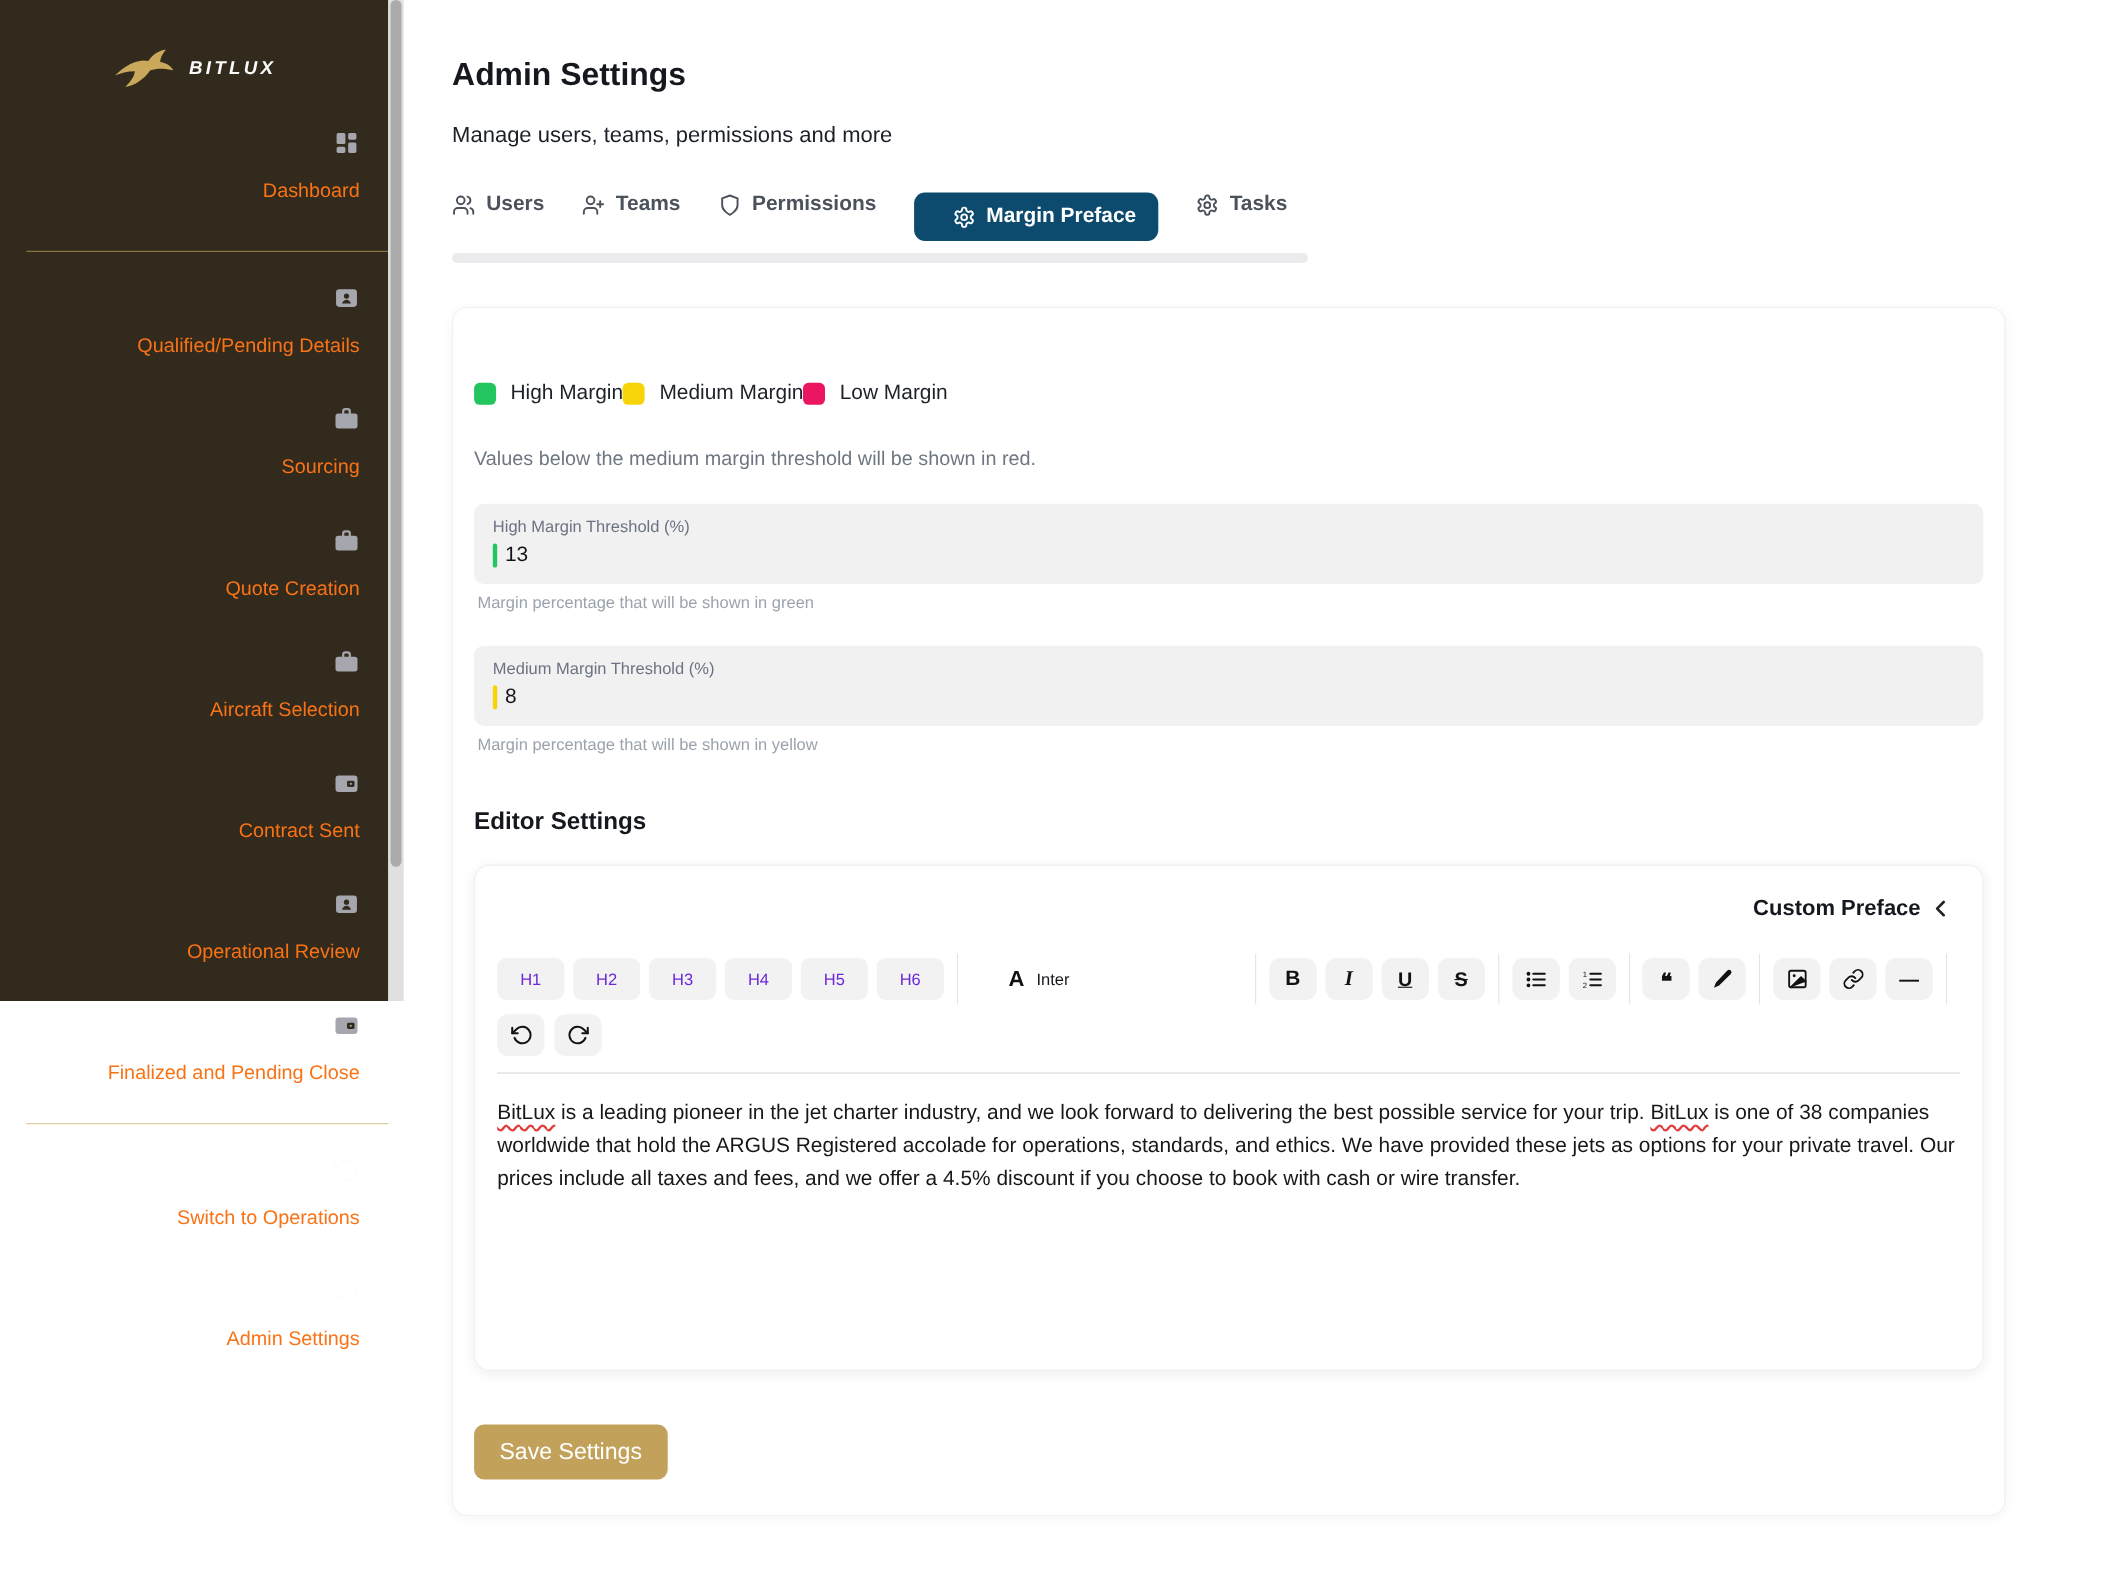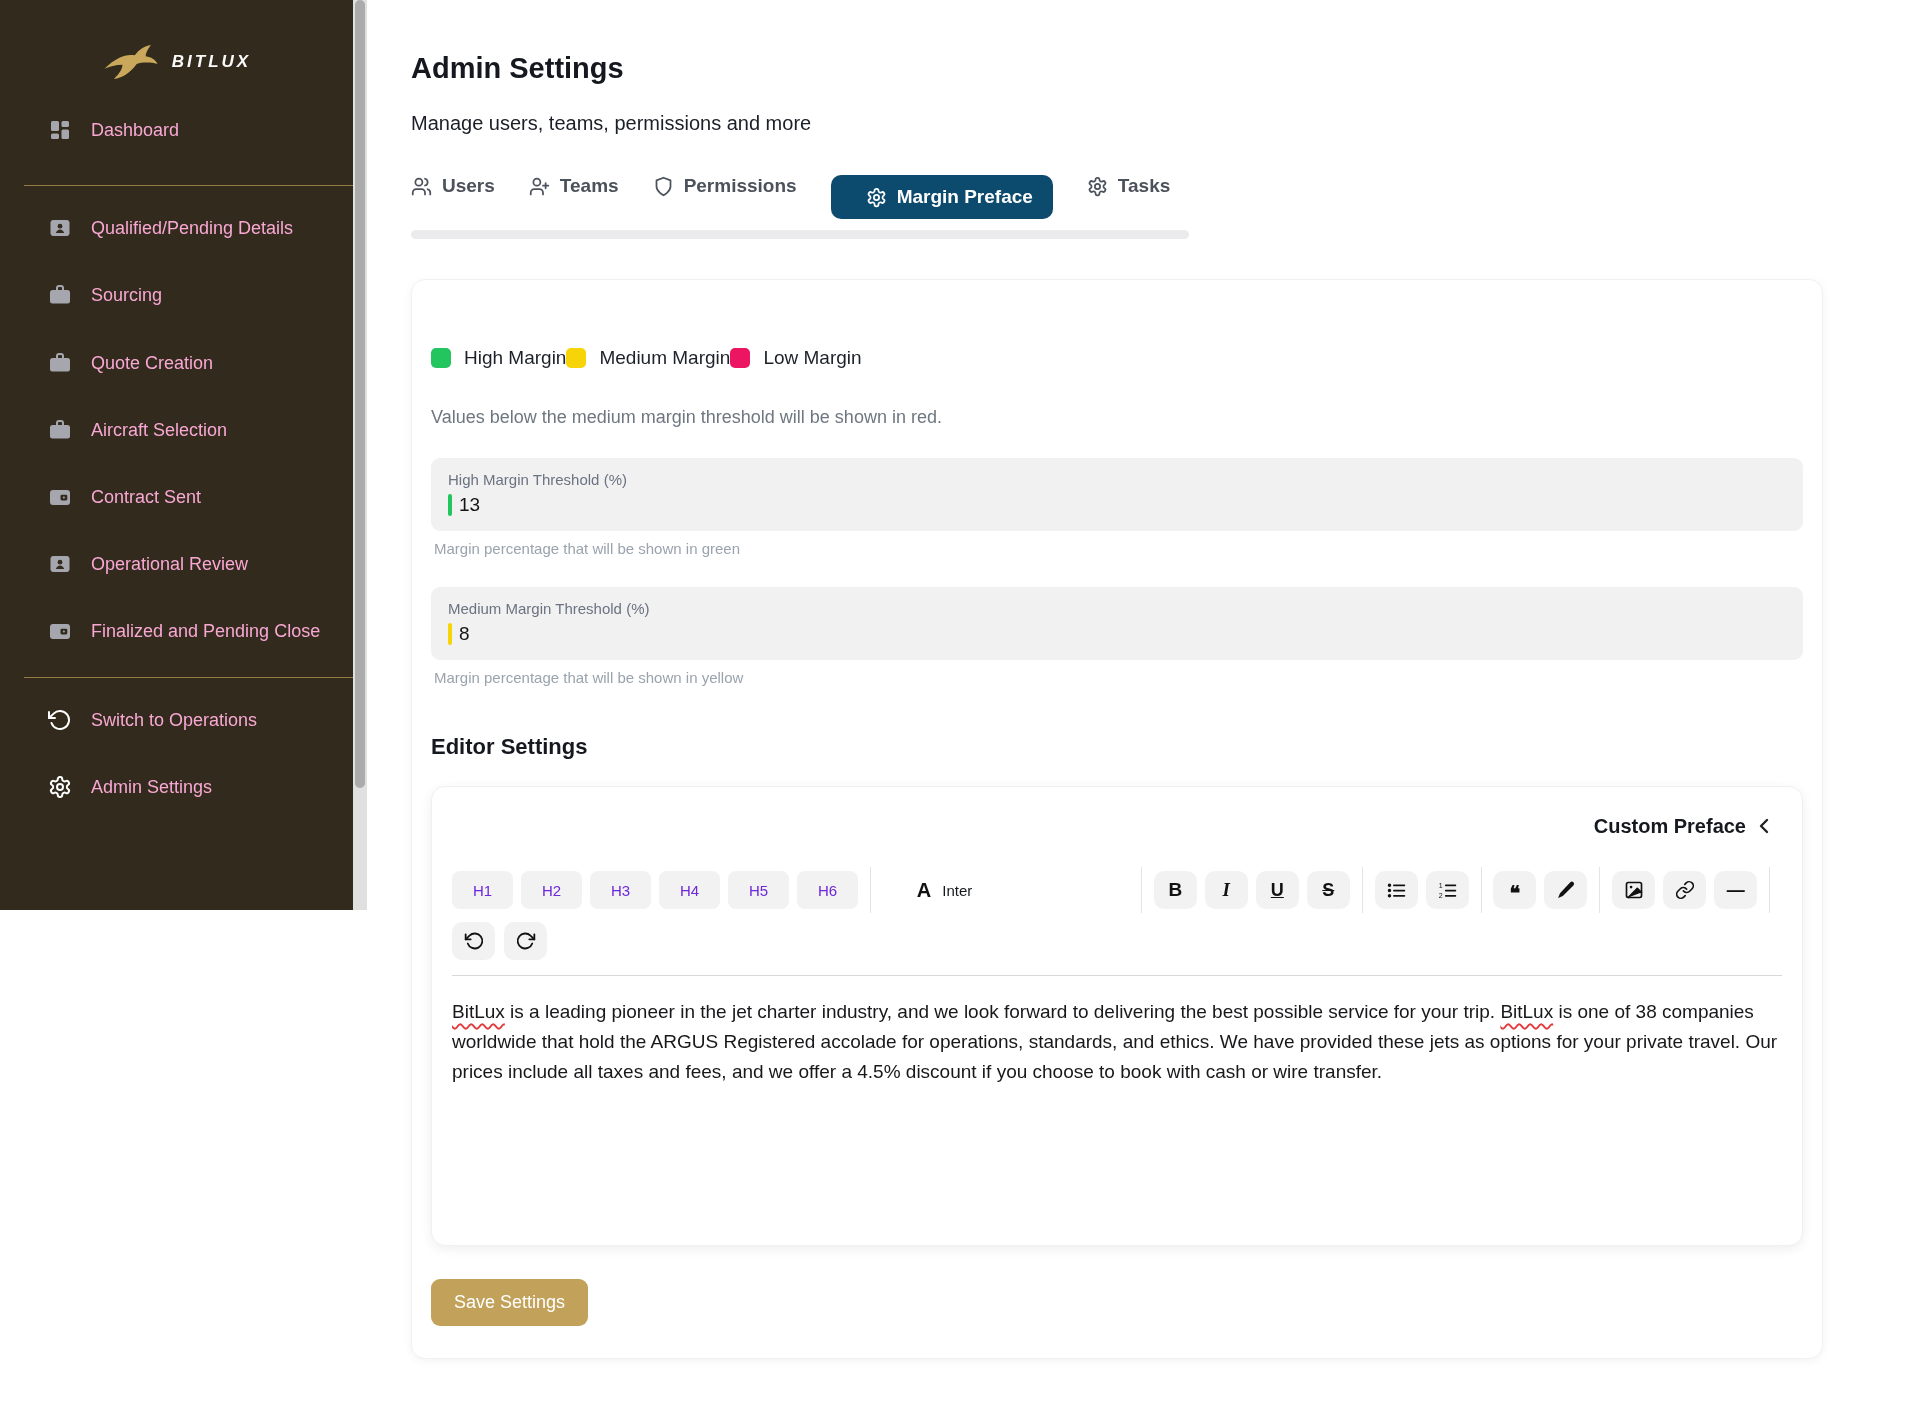--- a/index.html
+++ b/index.html
@@ -11,22 +11,22 @@
     background:#322a1c; color:#f4f4f5; }
   .sb-scrollbar { position:absolute; left:353px; top:0; width:14px; height:910px;
     background:#e0e0e0; }
   .sb-thumb { position:absolute; left:2px; top:0; width:10px; height:788px;
     background:#ababab; border-radius:5px; }
   .logo-row { display:flex; align-items:center; justify-content:center; gap:12px;
     padding-top:44px; }
   .logo-text { font-size:17px; font-style:italic; font-weight:600; letter-spacing:3px;
     color:#fafafa; }
   .nav { margin-top:38px; display:flex; flex-direction:column; }
-  .nav-item { display:flex; align-items:flex-start; gap:19px; padding:0 26px 0 48px;
-    font-size:18px; line-height:1.4; color:#f9a8d4; cursor:pointer; margin-bottom:42px; }
+  .nav-item { display:flex; align-items:flex-end; gap:19px; padding:0 26px 0 48px;
+    font-size:18px; line-height:1.4; color:#f97316; cursor:pointer; margin-bottom:42px;flex-direction:column; }
   .nav-item .ic { flex:0 0 24px; display:flex; align-items:center; }
   .sb-divider { height:1px; background:rgba(201,168,92,.65); margin:0 0 30px 24px; }
   .sb-divider.second { margin-top:-10px; }
 
   
   .main { position:absolute; left:367px; top:0; width:1553px; padding:52px 0 0 44px; }
   .page-title { font-size:29px; font-weight:700; color:#15181e; }
   .page-subtitle { margin-top:27px; font-size:20px; color:#1b1f27; }
 
   .tabs { margin-top:40px; display:flex; align-items:flex-start; gap:34px; }
@@ -86,22 +86,22 @@
   .font-a { font-size:20px; font-weight:700; color:#111; }
   .font-name { font-size:15px; color:#17181c; }
   .tb-row2 { margin-top:9px; display:flex; gap:9px; }
   .tb-hr { margin-top:15px; border-top:1px solid #d8d8da; }
 
   .preface-content { margin-top:21px; font-size:19px; line-height:1.58; color:#18181b;
     min-height:220px; outline:none; }
   .squiggle { text-decoration:underline wavy #e23b3b 1.5px; text-underline-offset:5px;
     text-decoration-skip-ink:none; }
 
-  .save-btn { margin-top:33px; border:none; border-radius:9px; color:#fff;
-    font-size:18px; padding:13px 23px; cursor:pointer;
+  .save-btn { margin-top:49px; border:none; border-radius:9px; color:#fff;
+    font-size:21px; padding:13px 23px; cursor:pointer;
     font-family:"Liberation Sans", sans-serif; }
 
   svg { display:block; }
 </style>
 </head>
 <body>
 
 <aside class="sidebar">
   <div class="logo-row">
     <span>

